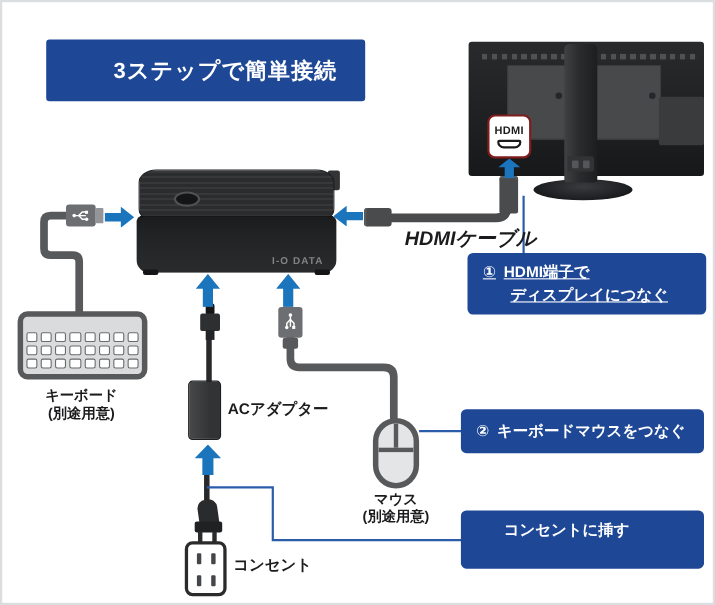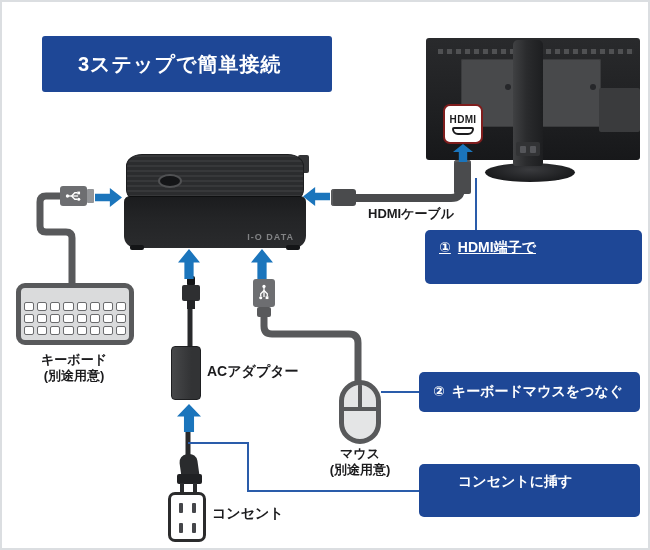--- a/index.html
+++ b/index.html
@@ -13,28 +13,28 @@
           border:2px solid #dbdee1;box-sizing:border-box;overflow:hidden;}
   .abs{position:absolute;}
   .wires{position:absolute;left:0;top:0;z-index:1;}
   .cable{stroke:#58595b;stroke-width:7;fill:none;stroke-linejoin:round;}
   .cable-hdmi{stroke:#4a4b4d;stroke-width:8;fill:none;stroke-linejoin:round;}
   .cord{stroke:#28292b;stroke-width:5;fill:none;}
   .blue-line{stroke:var(--connector-line-blue,#2a5caa);stroke-width:2;fill:none;}
 
   
   .banner{left:40px;top:34px;width:290px;height:56px;background:var(--primary-blue,#1e4796);
-          border-radius:3px;display:flex;align-items:center;justify-content:flex-start;
+          border-radius:3px;display:flex;align-items:center;justify-content:center;
           padding-left:36px;box-sizing:border-box;z-index:2;}
   .banner span{color:#fff;font-weight:bold;font-size:20px;letter-spacing:1px;}
 
   
   .lbl{color:#1b1b1d;font-weight:bold;z-index:4;}
   .monitor-label{left:448px;top:7px;font-size:13px;}
-  .hdmi-cable-label{left:366px;top:203px;font-size:13px;}
+  .hdmi-cable-label{left:366px;top:203px;font-size:18px;font-style:italic;}
   .kb-label{left:8px;top:350px;width:128px;text-align:center;font-size:13px;line-height:1.2;}
   .mouse-label{left:308px;top:444px;width:100px;text-align:center;font-size:13px;line-height:1.2;}
   .ac-label{left:205px;top:361px;font-size:14px;}
   .outlet-label{left:210px;top:503px;font-size:14px;}
 
   
   .arr{position:absolute;background:var(--arrow-blue,#1b75bc);z-index:3;}
   .arr.up{clip-path:polygon(50% 0,100% 45%,71% 45%,71% 100%,29% 100%,29% 45%,0 45%);}
   .arr.right{clip-path:polygon(0 30%,55% 30%,55% 0,100% 50%,55% 100%,55% 70%,0 70%);}
   .arr.left{clip-path:polygon(100% 30%,45% 30%,45% 0,0 50%,45% 100%,45% 70%,100% 70%);}
@@ -280,20 +280,21 @@
   </div>
   <div class="abs lbl mouse-label">
     <div>マウス</div>
     <div>(別途用意)</div>
   </div>
 
   <div class="step" id="step1">
     <div class="l1">
       <span class="num">①</span><span>HDMI端子で</span>
     </div>
+    <div class="l2">ディスプレイにつなぐ</div>
   </div>
   <div class="step" id="step2">
     <div class="l1">
       <span class="num">②</span><span>キーボードマウスをつなぐ</span>
     </div>
     <div class="l2"></div>
   </div>
   <div class="step" id="step3">
     <div class="l2">コンセントに挿す</div>
   </div>

